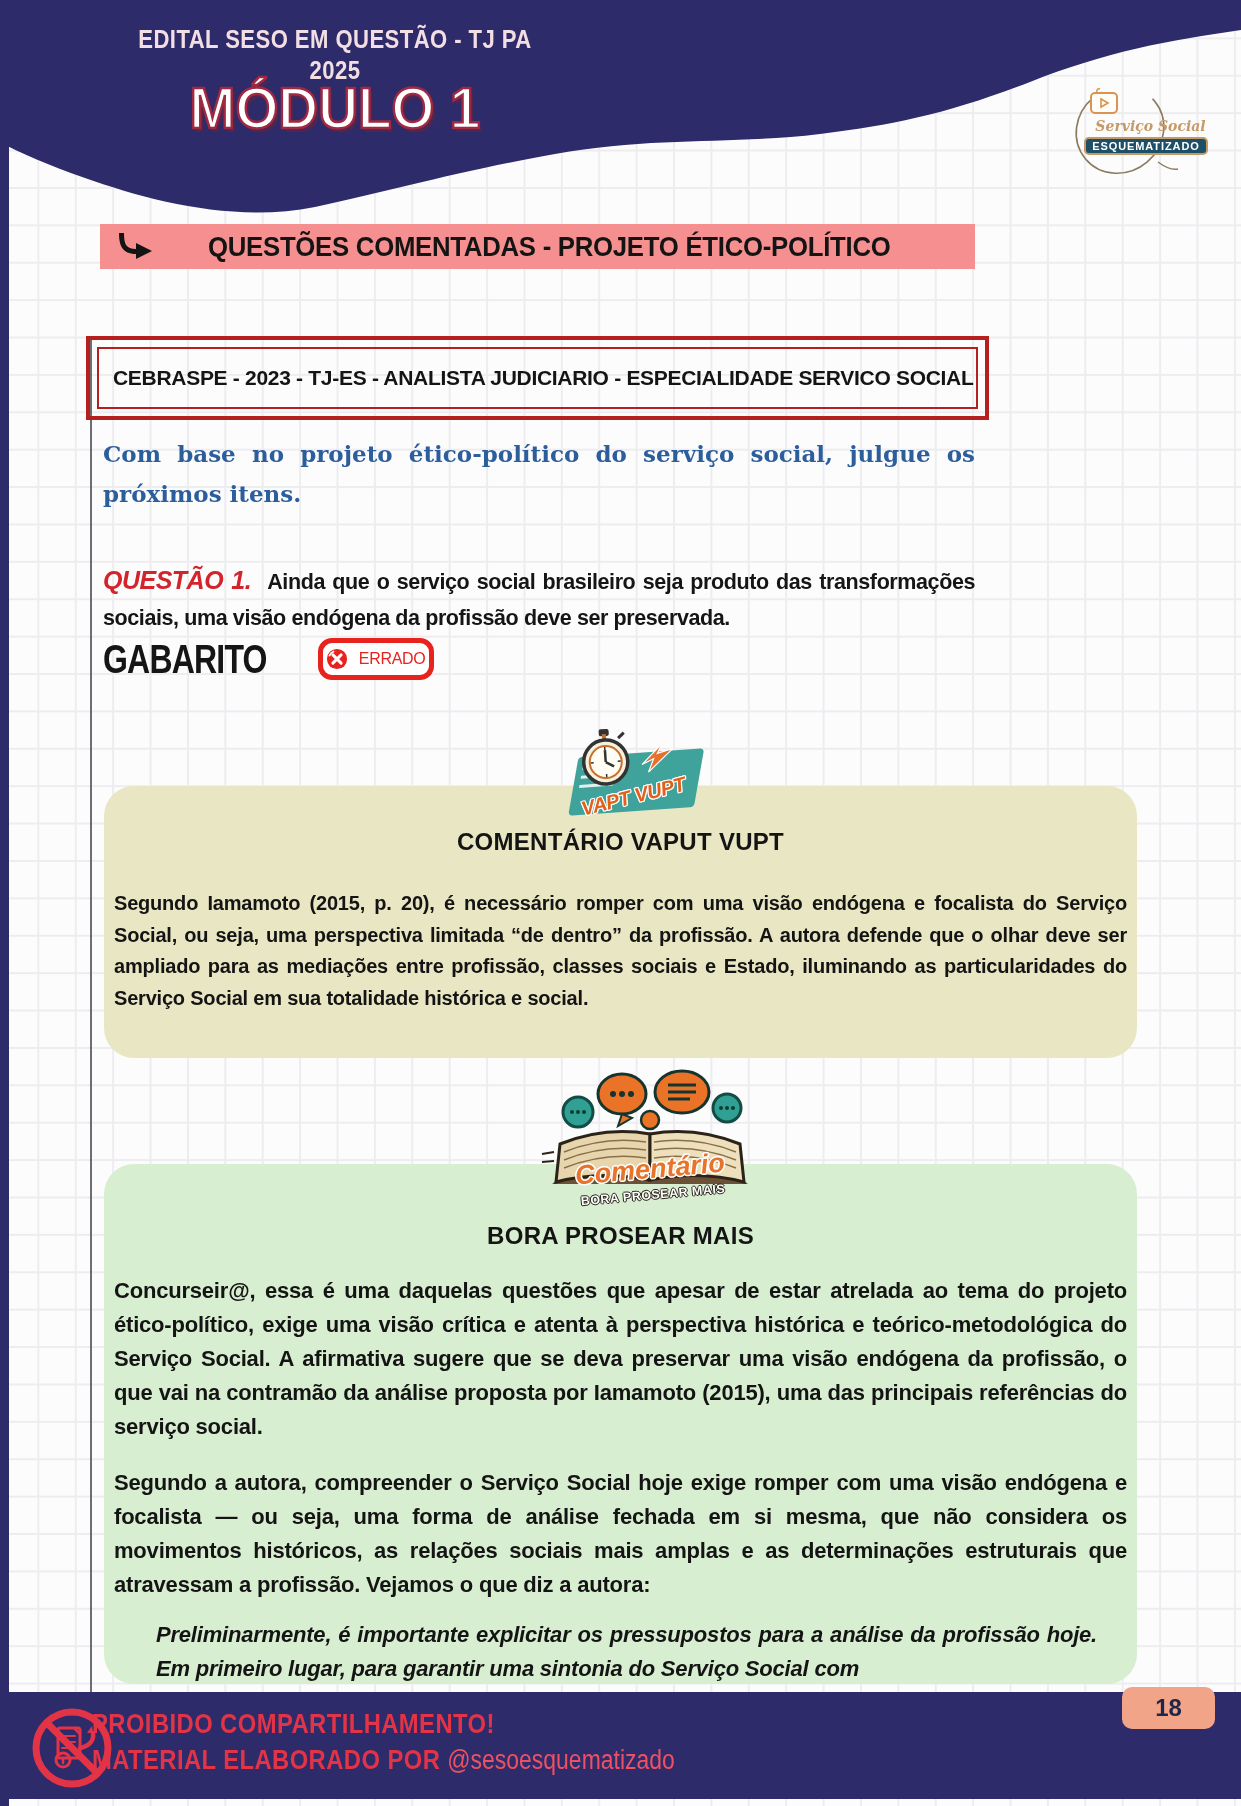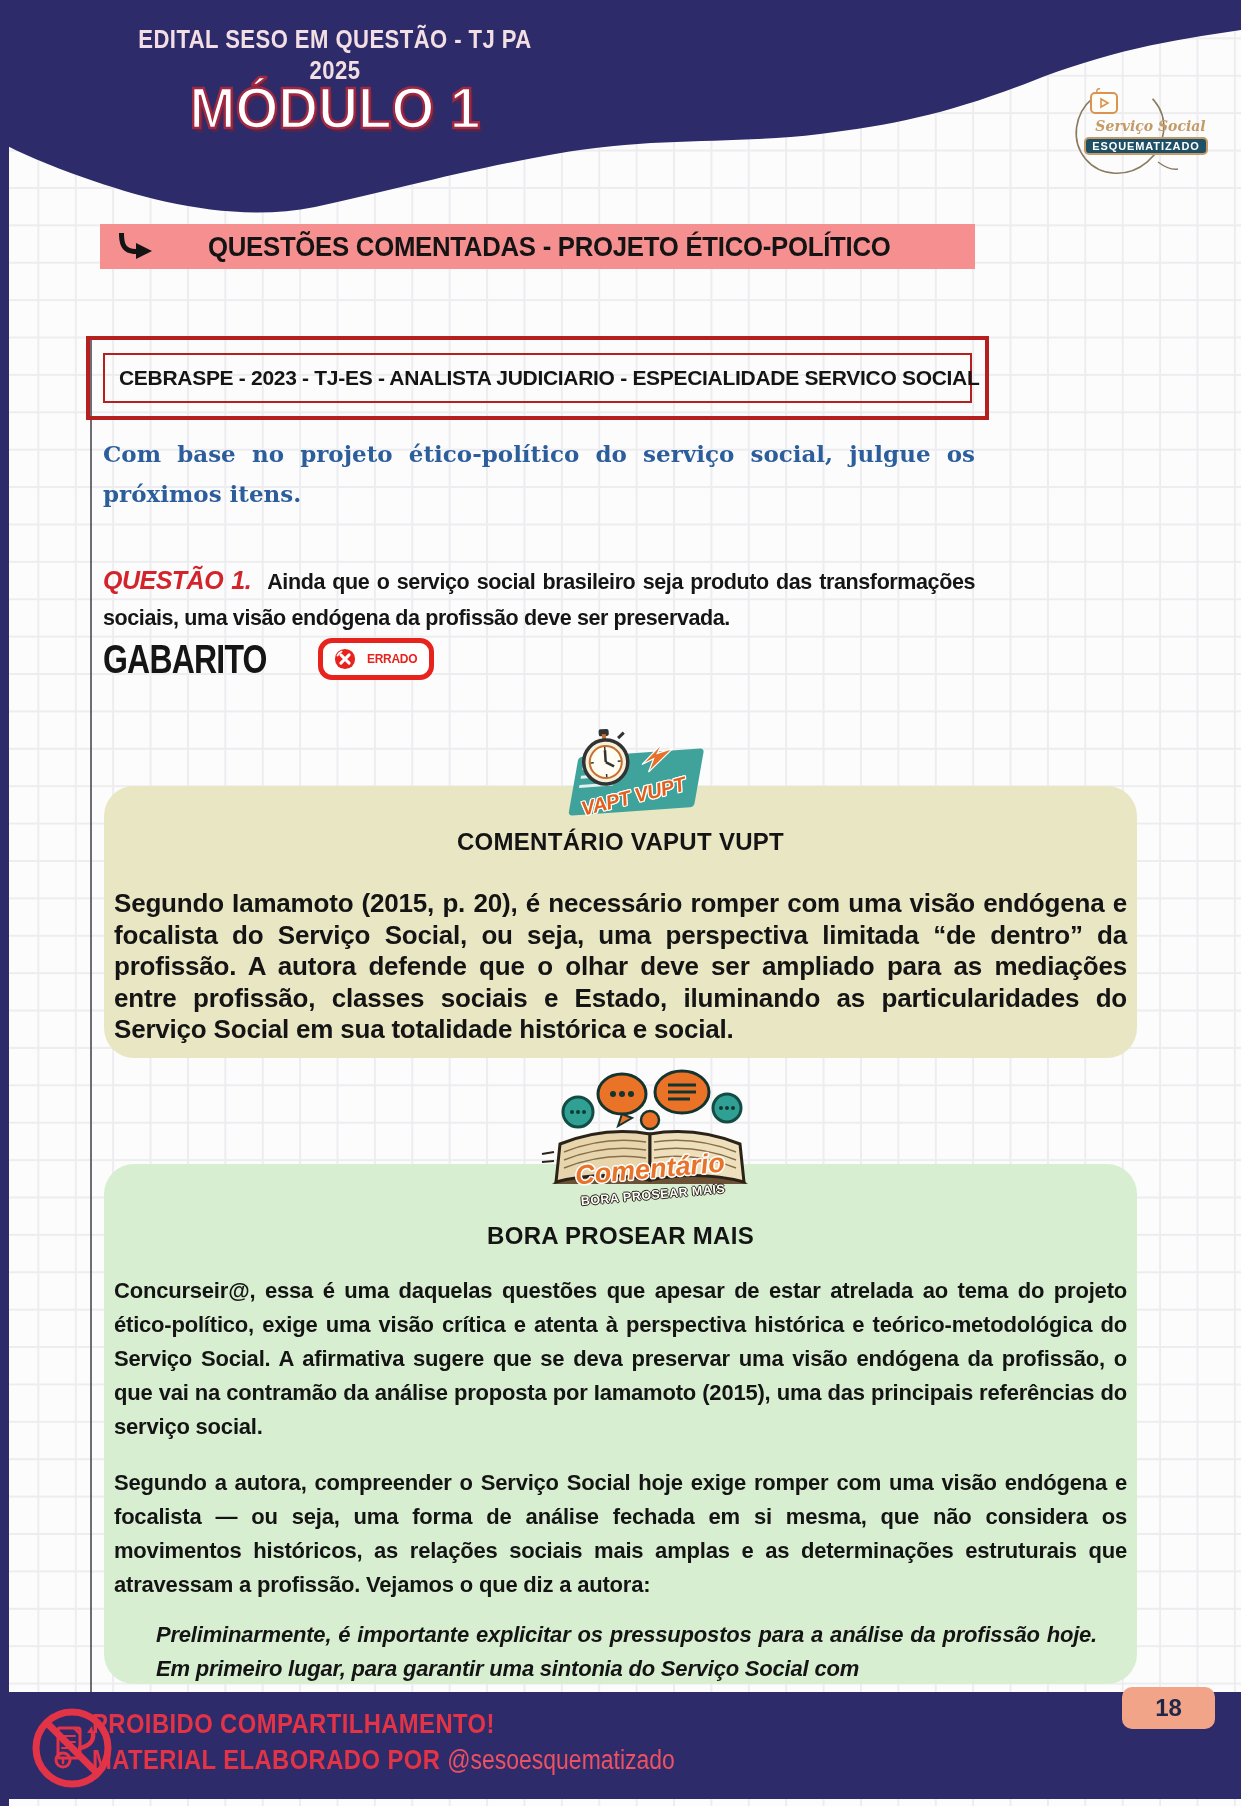--- a/index.html
+++ b/index.html
@@ -34,21 +34,21 @@
 
   
   .section-banner{position:absolute;left:100px;top:224px;width:875px;height:45px;background:#f69090;
     display:flex;align-items:center;z-index:2;}
   .section-arrow{margin-left:18px;display:flex;align-items:center;}
   .section-title{margin-left:54px;font-size:28px;font-weight:bold;color:#141414;letter-spacing:-0.3px;
     transform:scaleX(.92);transform-origin:left;white-space:nowrap;}
 
   
   .exam-box{position:absolute;left:86px;top:336px;width:903px;height:84px;border:4px solid #b5201f;
-    box-sizing:border-box;padding:13px;z-index:2;background:transparent;}
+    box-sizing:border-box;padding:7px;z-index:2;background:transparent;}
   .exam-box-inner{width:100%;height:100%;border:2px solid #b5201f;box-sizing:border-box;
     display:flex;align-items:center;padding-left:14px;}
   .exam-title{font-size:21px;font-weight:bold;color:#141414;letter-spacing:-0.3px;white-space:nowrap;}
 
   
   .instruction{position:absolute;left:103px;top:434px;width:872px;z-index:2;
     font-family:"DejaVu Serif",serif;font-weight:bold;font-size:23px;line-height:40px;
     color:#2d5e9c;text-align:justify;}
 
   
@@ -56,39 +56,39 @@
     font-size:21.5px;font-weight:bold;line-height:36px;color:#151515;text-align:justify;letter-spacing:-0.4px;}
   .question-label{color:#d3242c;font-size:25px;letter-spacing:-0.5px;margin-right:16px;font-style:italic;}
 
   
   .gabarito-row{position:absolute;left:103px;top:636px;height:46px;display:flex;align-items:center;z-index:2;}
   .gabarito-label{font-size:40px;font-weight:bold;color:#151515;letter-spacing:-1px;
     transform:scaleX(.8);transform-origin:left;white-space:nowrap;}
   .answer-badge{margin-left:10px;width:116px;height:42px;border:5px solid #e8221d;border-radius:14px;
     background:#fff;display:flex;align-items:center;justify-content:center;gap:5px;box-sizing:border-box;}
   .x-icon{width:22px;height:22px;display:block;}
-  .answer-label{font-size:12px;font-weight:bold;color:#e8221d;letter-spacing:-0.3px;margin-left:6px;}
+  .answer-label{font-size:16px;font-weight:normal;color:#e8221d;letter-spacing:-0.3px;margin-left:6px;}
 
   
   .vapt-badge{position:absolute;left:563px;top:731px;width:145px;height:96px;z-index:4;transform:rotate(-4deg);}
   .vapt-plate{position:absolute;left:10px;top:22px;width:126px;height:58px;background:#3fa39b;
     transform:skewX(-14deg);border-radius:4px;}
   .vapt-plate::before{content:"";position:absolute;left:6px;top:10px;width:34px;height:3px;background:rgba(255,255,255,.85);
     box-shadow:0 9px 0 rgba(255,255,255,.85),0 18px 0 rgba(255,255,255,.85);}
   .vapt-watch{position:absolute;left:18px;top:-6px;}
   .vapt-bolt{position:absolute;left:78px;top:12px;}
   .vapt-text{position:absolute;left:4px;top:54px;width:130px;text-align:center;
     font-size:20px;font-weight:bold;font-style:italic;color:#e2601c;transform:rotate(-10deg);letter-spacing:-0.5px;
     text-shadow:1px 0 #fff,-1px 0 #fff,0 1px #fff,0 -1px #fff,1px 1px #fff,-1px -1px #fff,1px -1px #fff,-1px 1px #fff;}
 
   
   .vapt-box{position:absolute;left:104px;top:786px;width:1033px;height:272px;background:#e9e6c3;
     border-radius:30px;z-index:2;box-sizing:border-box;padding:0 10px;}
   .box-heading{margin:42px 0 0;text-align:center;font-size:24px;font-weight:bold;color:#141414;letter-spacing:.3px;}
-  .vapt-box .box-body{margin:32px 0 0;font-size:26px;font-weight:bold;line-height:31.5px;color:#141414;
+  .vapt-box .box-body{margin:32px 0 0;font-size:20px;font-weight:bold;line-height:31.5px;color:#141414;
     text-align:justify;letter-spacing:-0.2px;}
 
   .prosear-badge{position:absolute;left:540px;top:1068px;width:220px;height:168px;z-index:4;}
   .prosear-title{position:absolute;left:15px;top:86px;width:190px;text-align:center;
     font-size:27px;font-weight:bold;font-style:italic;color:#e8742c;transform:rotate(-5deg);
     text-shadow:1.5px 0 #fff,-1.5px 0 #fff,0 1.5px #fff,0 -1.5px #fff,1px 1px #fff,-1px -1px #fff,1px -1px #fff,-1px 1px #fff;}
   .prosear-subtitle{position:absolute;left:28px;top:120px;width:170px;text-align:center;
     font-size:12.5px;font-weight:bold;color:#fff;letter-spacing:.5px;transform:rotate(-5deg);
     text-shadow:1px 0 #2b2318,-1px 0 #2b2318,0 1px #2b2318,0 -1px #2b2318;}
 

